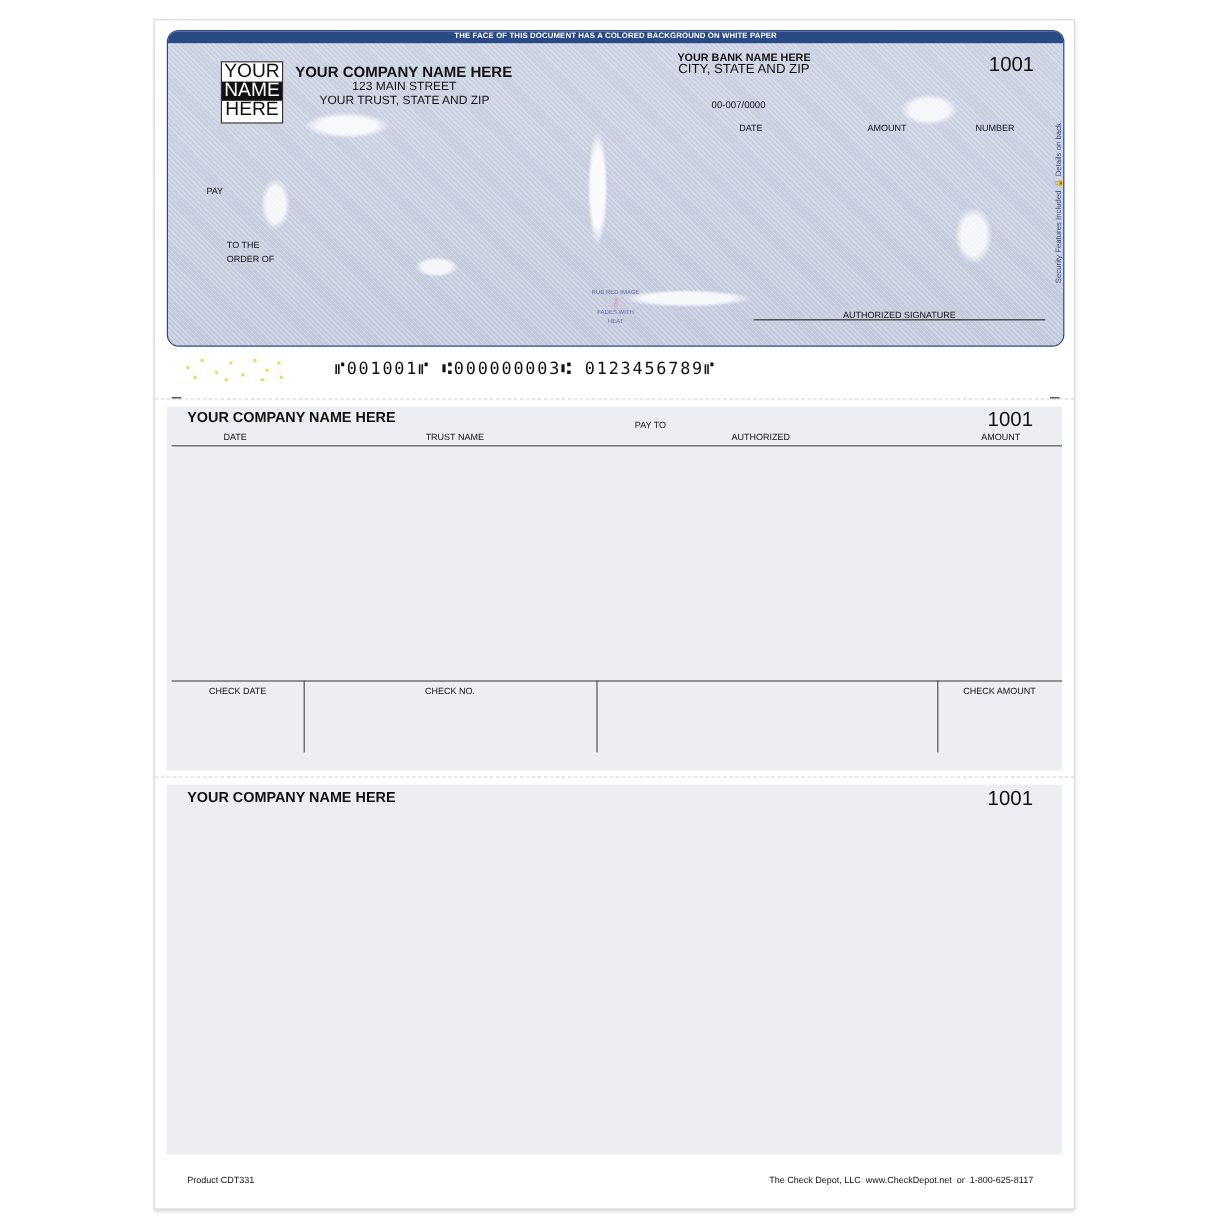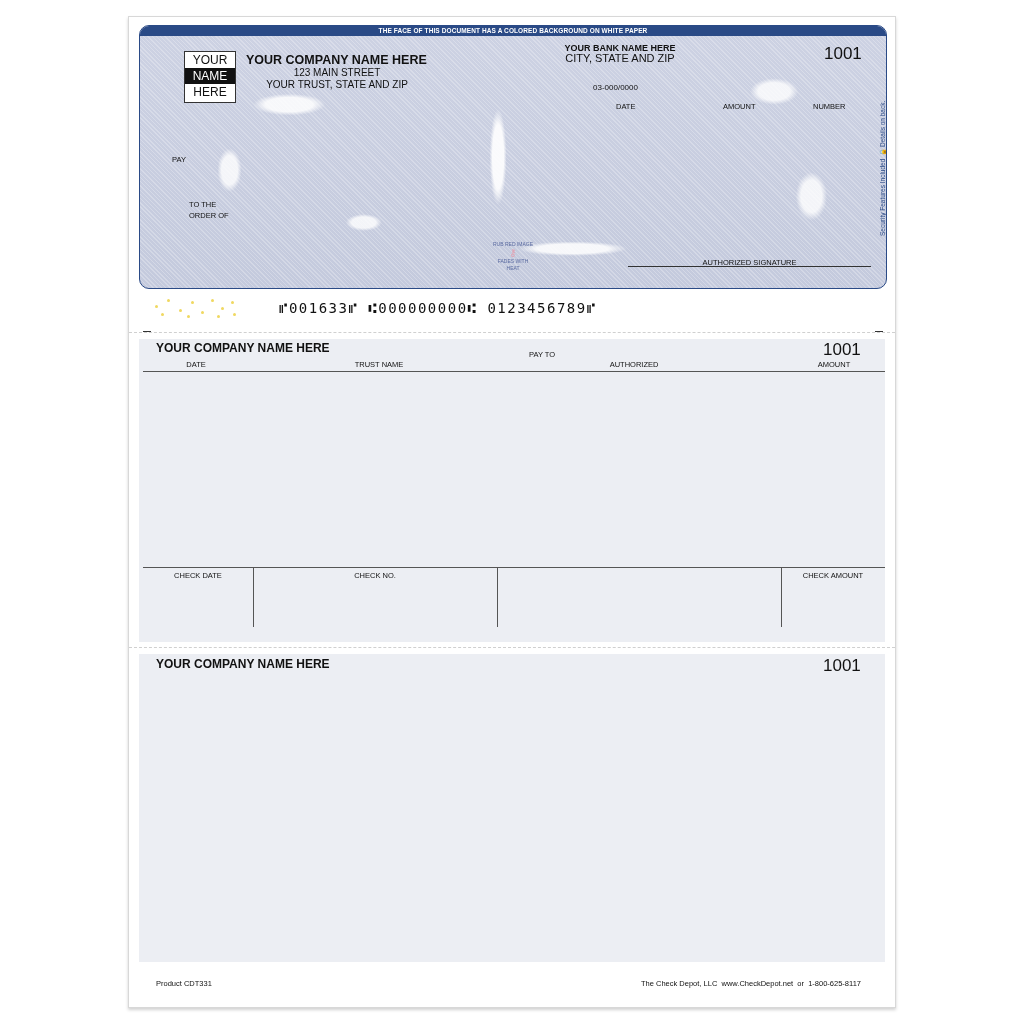--- a/index.html
+++ b/index.html
@@ -13,21 +13,21 @@
       radial-gradient(ellipse 90px 12px at 58% 85%, rgba(255,255,255,0.85) 40%, transparent 60%),
       radial-gradient(ellipse 40px 22px at 85% 25%, rgba(255,255,255,0.8) 40%, transparent 60%),
       radial-gradient(ellipse 26px 40px at 90% 65%, rgba(255,255,255,0.8) 40%, transparent 60%),
       radial-gradient(ellipse 30px 14px at 30% 75%, rgba(255,255,255,0.8) 40%, transparent 60%),
       radial-gradient(ellipse 20px 36px at 12% 55%, rgba(255,255,255,0.8) 40%, transparent 60%),
       repeating-linear-gradient(45deg, rgba(255,255,255,0.25) 0 1px, transparent 1px 3px),
       linear-gradient(180deg,#cdd2e3,#c4cadd);
   }
   .check-banner{position:absolute;left:0;top:0;width:100%;height:10px;background:#2a4a86;color:#fff;font-size:6.5px;font-weight:bold;text-align:center;line-height:10px;letter-spacing:0.1px;}
   .abs{position:absolute;}
-  .logo{left:44px;top:25px;width:50px;height:50px;border:1px solid #333;background:#fff;font-size:12px;text-align:center;line-height:16px;}
+  .logo{left:44px;top:25px;width:50px;height:50px;border:1px solid #333;background:#fff;font-size:16px;text-align:center;line-height:16px;}
   .logo .mid{background:#111;color:#fff;}
   .co-name{left:106px;top:27px;font-size:12.5px;font-weight:bold;}
   .co-addr{left:106px;top:41px;width:182px;text-align:center;font-size:10px;line-height:11.5px;}
   .bank-name{left:415px;top:17px;width:130px;text-align:center;font-size:9px;font-weight:bold;line-height:10px;}
   .bank-city{left:415px;top:27px;width:130px;text-align:center;font-size:11px;line-height:10px;}
   .check-num{left:684px;top:18px;font-size:17px;}
   .routing{left:453px;top:57px;font-size:8px;}
   .lbl-small{font-size:7.5px;}
   .vert{left:737px;top:55px;width:12px;height:155px;}
   .vert span{position:absolute;left:0;top:0;transform-origin:left top;transform:rotate(-90deg) translate(-155px,0);width:155px;font-size:6.5px;color:#2a4a86;white-space:nowrap;line-height:12px;}
@@ -65,21 +65,21 @@
     <div class="abs co-name">YOUR COMPANY NAME HERE</div>
     <div class="abs co-addr">
       <div>123 MAIN STREET</div>
       <div>YOUR TRUST, STATE AND ZIP</div>
     </div>
 
     <div class="abs bank-name">YOUR BANK NAME HERE</div>
     <div class="abs bank-city">CITY, STATE AND ZIP</div>
 
     <div class="abs check-num">1001</div>
-    <div class="abs routing">03-000/0000</div>
+    <div class="abs routing">00-007/0000</div>
 
     <div class="abs lbl-small" style="left:476px;top:76px;">DATE</div>
     <div class="abs lbl-small" style="left:583px;top:76px;">AMOUNT</div>
     <div class="abs lbl-small" style="left:673px;top:76px;">NUMBER</div>
 
     <div class="abs lbl-small" style="left:32px;top:129px;">PAY</div>
     <div class="abs lbl-small" style="left:49px;top:173px;line-height:11px;">
       <div>TO THE</div>
       <div>ORDER OF</div>
     </div>
@@ -105,21 +105,21 @@
     <div class="dot" style="left:42px;top:6px"></div>
     <div class="dot" style="left:52px;top:16px"></div>
     <div class="dot" style="left:62px;top:4px"></div>
     <div class="dot" style="left:72px;top:12px"></div>
     <div class="dot" style="left:82px;top:6px"></div>
     <div class="dot" style="left:12px;top:18px"></div>
     <div class="dot" style="left:38px;top:20px"></div>
     <div class="dot" style="left:68px;top:20px"></div>
     <div class="dot" style="left:84px;top:18px"></div>
   </div>
-  <div class="abs micr">⑈001633⑈ ⑆000000000⑆ 0123456789⑈</div>
+  <div class="abs micr">⑈001001⑈ ⑆000000003⑆ 0123456789⑈</div>
 
   <div class="perf" style="top:315px;"></div>
   <div class="perf-tick" style="left:14px;top:314px;"></div>
   <div class="perf-tick" style="left:746px;top:314px;"></div>
 
   <div class="stub" style="top:322px;height:303px;">
     <div class="stub-title" style="left:17px;top:2px;">YOUR COMPANY NAME HERE</div>
     <div class="stub-num" style="left:684px;top:1px;">1001</div>
     <div class="colh" style="left:390px;top:11px;">PAY TO</div>
 

